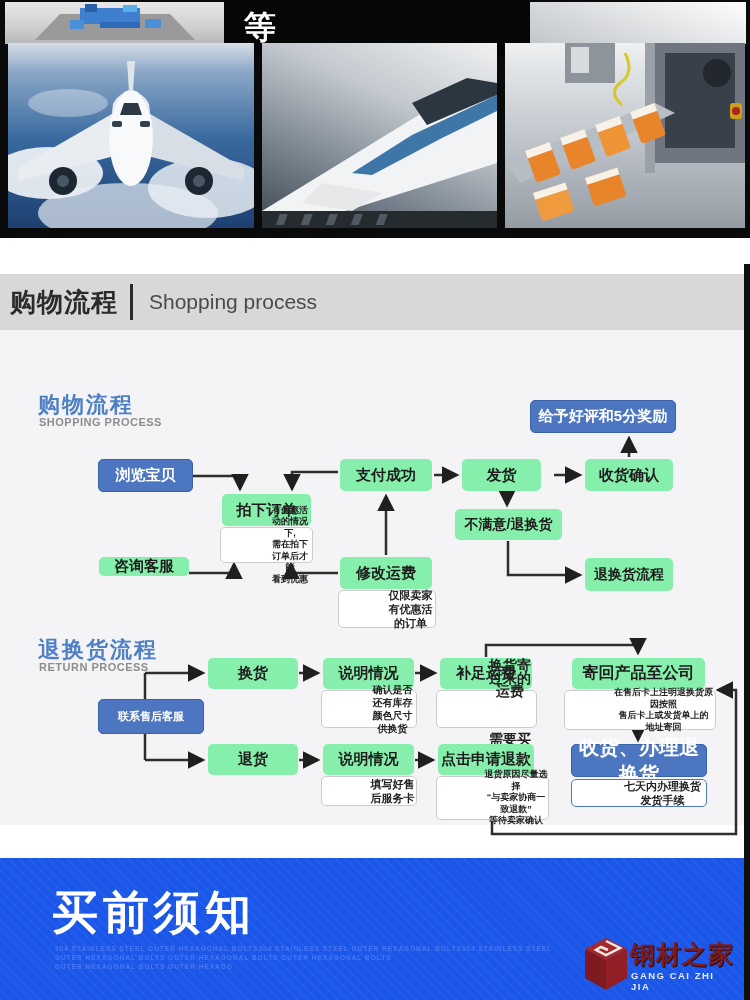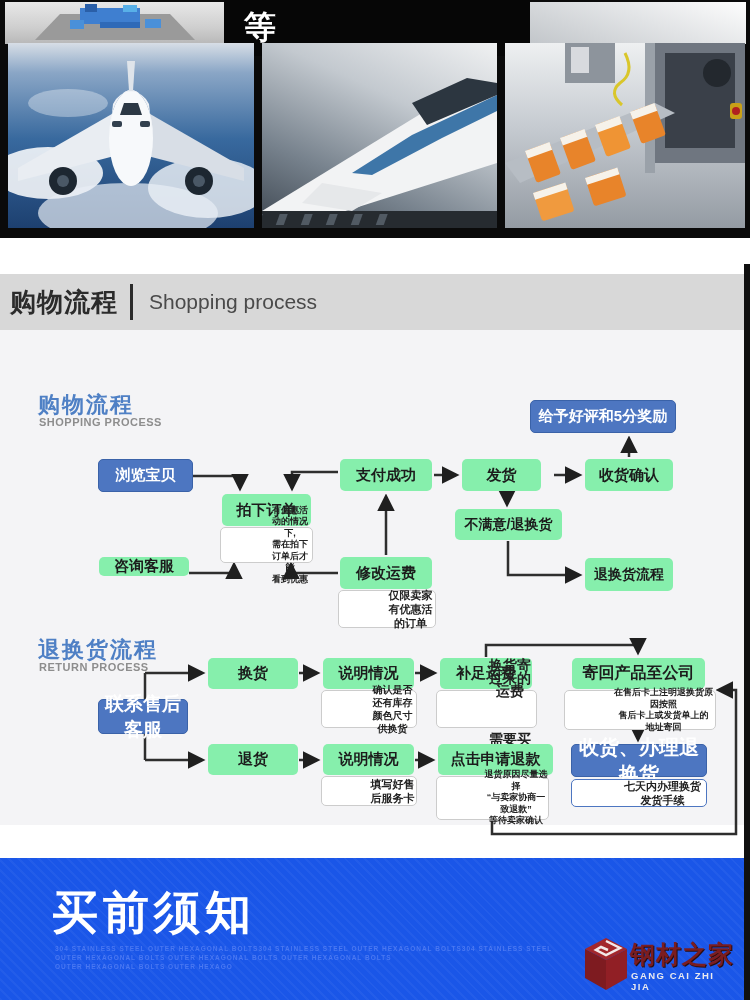--- a/index.html
+++ b/index.html
@@ -221,38 +221,38 @@
   </div>
   <div class="gbox" style="left:462px; top:459px; width:79px; height:32px;">发货</div>
   <div class="gbox" style="left:455px; top:509px; width:107px; height:31px; font-size:14px;">不满意/退换货</div>
   <div class="gbox" style="left:585px; top:459px; width:88px; height:32px;">收货确认</div>
   <div class="bbox" style="left:530px; top:400px; width:146px; height:33px;">给予好评和5分奖励</div>
   <div class="gbox" style="left:585px; top:558px; width:88px; height:33px; font-size:14px;">退换货流程</div>
 
   <div class="flow-title-cn" style="left:38px; top:635px;">退换货流程</div>
   <div class="flow-title-en" style="left:39px; top:661px;">RETURN PROCESS</div>
 
-  <div class="bbox" style="left:98px; top:699px; width:90px; height:35px; font-size:19px;">联系售后客服</div>
+  <div class="bbox" style="left:98px; top:699px; width:106px; height:35px; font-size:11px;">联系售后客服</div>
   <div class="gbox" style="left:208px; top:658px; width:90px; height:31px;">换货</div>
   <div class="gbox" style="left:208px; top:744px; width:90px; height:31px;">退货</div>
   <div class="gbox" style="left:323px; top:658px; width:91px; height:31px;">说明情况</div>
   <div class="note" style="left:321px; top:690px; width:96px; height:38px; font-size:10px; line-height:13px;">
     <span>确认是否还有库存</span>
     <span>颜色尺寸供换货</span>
   </div>
   <div class="gbox" style="left:440px; top:658px; width:92px; height:31px;">补足运费</div>
   <div class="note" style="left:436px; top:690px; width:101px; height:38px; font-size:14px; line-height:13px;gap:35px;">
     <span>换货寄过来的运费</span>
     <span>需要买方承担</span>
   </div>
   <div class="gbox" style="left:323px; top:744px; width:91px; height:31px;">说明情况</div>
   <div class="note md" style="left:321px; top:776px; width:96px; height:30px;">
     <span>填写好售后服务卡</span>
   </div>
-  <div class="gbox" style="left:438px; top:744px; width:115px; height:31px;">点击申请退款</div>
+  <div class="gbox" style="left:438px; top:744px; width:96px; height:31px;">点击申请退款</div>
   <div class="note" style="left:436px; top:776px; width:113px; height:44px;">
     <span>退货原因尽量选择</span>
     <span>“与卖家协商一致退款”</span>
     <span>等待卖家确认</span>
   </div>
   <div class="gbox" style="left:572px; top:658px; width:133px; height:31px; font-size:16px;">寄回产品至公司</div>
   <div class="note" style="left:564px; top:690px; width:152px; height:40px;">
     <span>在售后卡上注明退换货原因按照</span>
     <span>售后卡上或发货单上的</span>
     <span>地址寄回</span>

